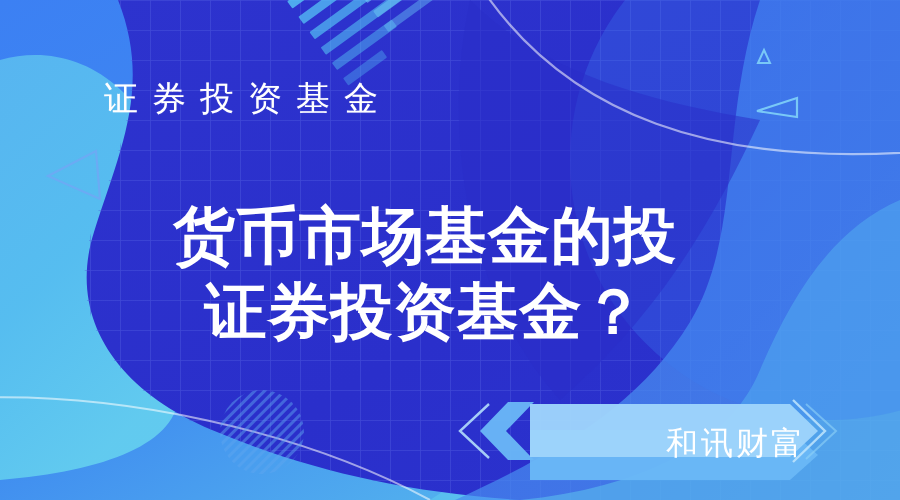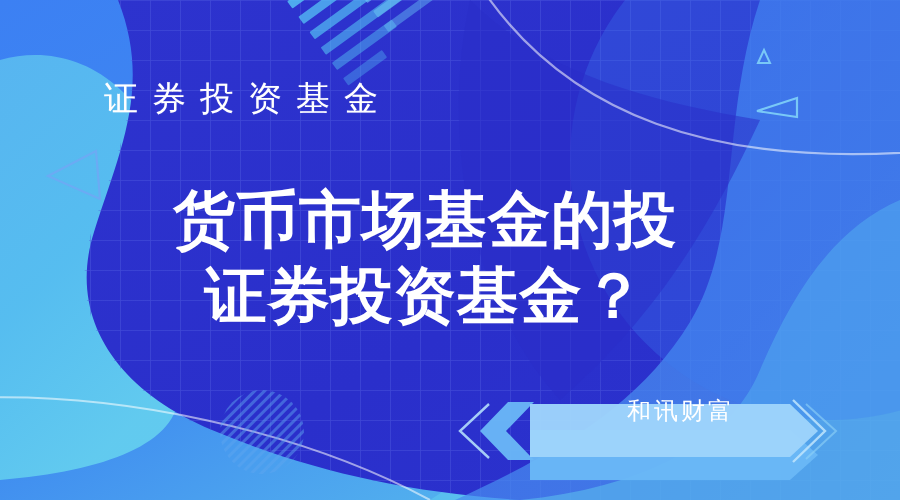--- a/index.html
+++ b/index.html
@@ -38,31 +38,31 @@
     position:absolute;
     left:110px; top:182px;
     width:630px;
     font-size:62px;
     line-height:76px;
     font-weight:bold;
     color:#ffffff;
     letter-spacing:1px;
     text-align:center;
   }
-  #headline .l1 { display:block; }
+  #headline .l1 { display:block;margin-top:16px; }
   #headline .l2 { display:block; }
   #brand {
     position:absolute;
-    left:556px; top:388px;
+    left:556px; top:420px;
     width:250px; height:46px;
     line-height:46px;
-    font-size:24px;
+    font-size:32px;
     color:#ffffff;
     letter-spacing:3px;
-    text-align:center;
+    text-align:right;
     white-space:nowrap;
   }
 </style>
 </head>
 <body>
 
 <div id="poster">
 
   <svg class="layer" viewBox="0 0 900 500" preserveAspectRatio="none">
     <defs>

